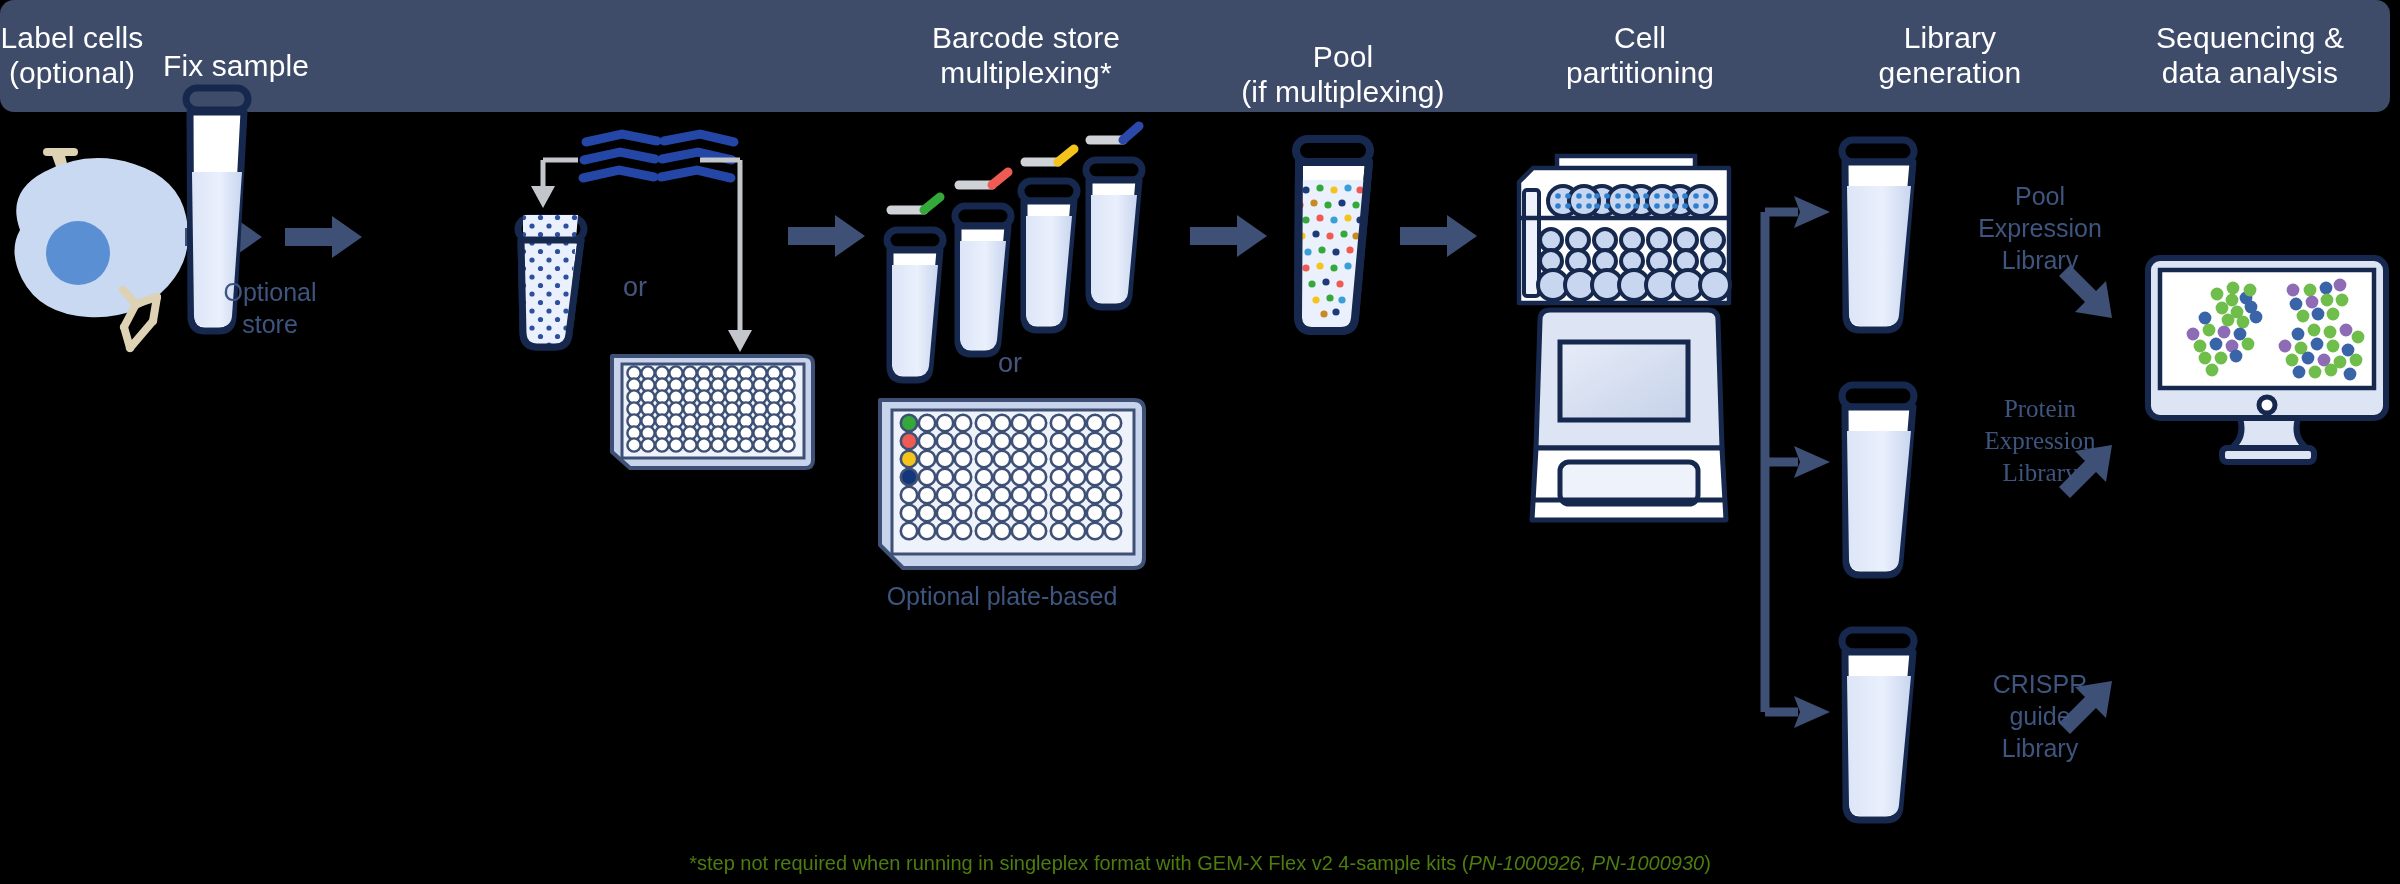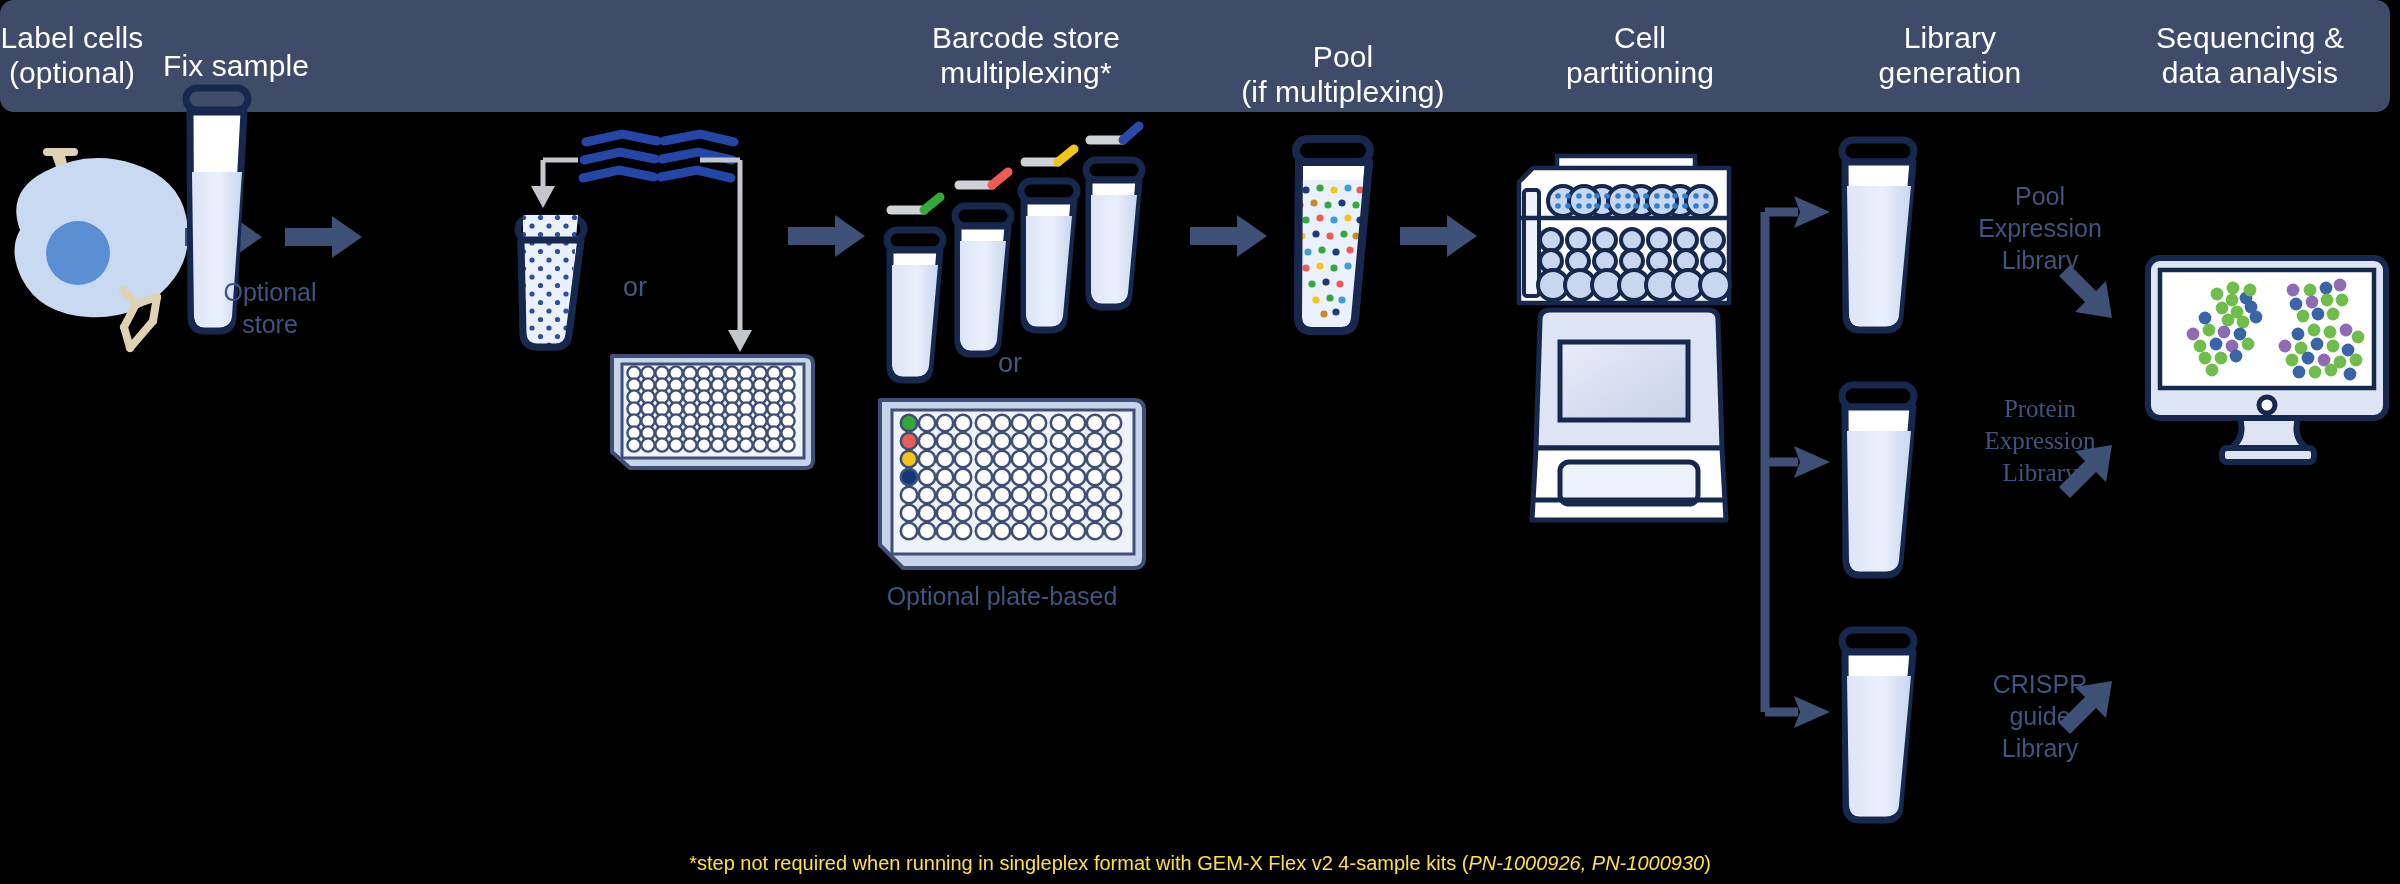--- a/index.html
+++ b/index.html
@@ -12,21 +12,21 @@
       background:#3e4c6a;border-radius:14px;}
   .hdr-cell{position:absolute;top:0;height:112px;display:flex;align-items:center;
       justify-content:center;text-align:center;color:#ffffff;font-size:30px;
       line-height:1.16;font-weight:400;letter-spacing:.1px;}
 
   
   .cap{position:absolute;color:#3d557f;font-size:25px;line-height:1.28;
        text-align:center;font-weight:400;}
   .or-lbl{position:absolute;color:#46557a;font-size:27px;text-align:center;}
   .footnote{position:absolute;left:0;width:2400px;top:852px;text-align:center;
-       color:#fde047;font-size:20px;}
+       color:#4d7c0f;font-size:20px;}
   .footnote i{font-style:italic;}
 
   svg{display:block;overflow:visible;}
   .abs{position:absolute;}
 </style>
 </head>
 <body>
 
 <div class="stage">
 

